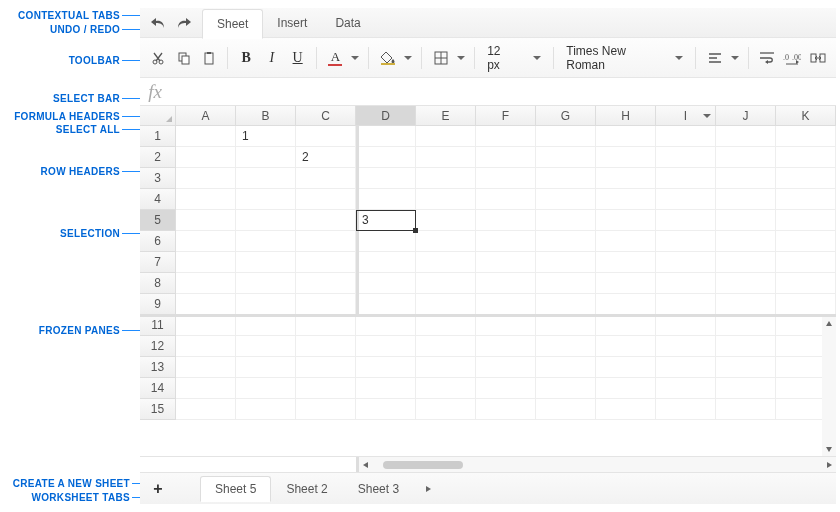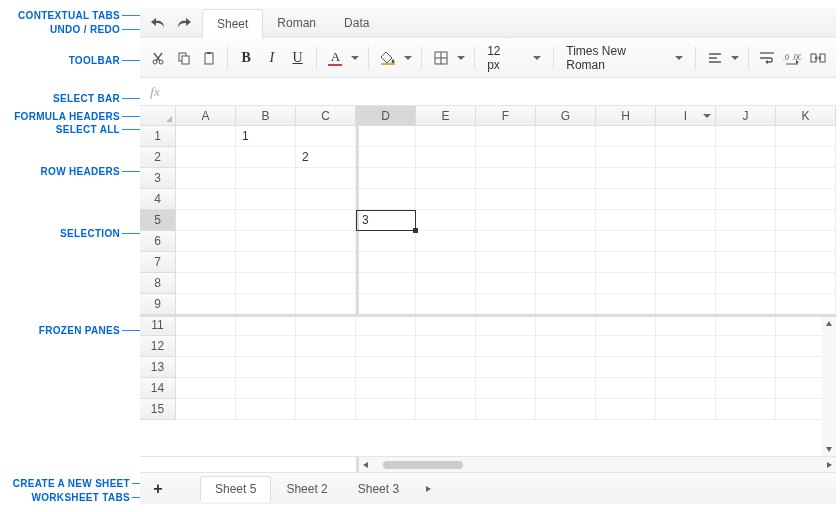--- a/index.html
+++ b/index.html
@@ -22,21 +22,21 @@
   .toolbar { display: flex; align-items: center; height: 40px; background: linear-gradient(#fdfdfd,#f5f5f5); border-bottom: 1px solid #e6e6e6; padding: 0 6px; gap: 2px; }
   .tbtn { width: 26px; height: 26px; display: flex; align-items: center; justify-content: center; cursor: pointer; border-radius: 2px; font-family: "Times New Roman", serif; }
   .sep { width: 1px; height: 22px; background: #e0e0e0; margin: 0 4px; }
   .tsel { display: flex; align-items: center; height: 26px; padding: 0 6px; gap: 6px; cursor: pointer; }
   .caret { width: 0; height: 0; border-left: 4px solid transparent; border-right: 4px solid transparent; border-top: 4px solid #666; }
   .split { display: flex; align-items: center; }
   .split .caret-box { width: 14px; height: 26px; display: flex; align-items: center; justify-content: center; }
 
   
   .formula { display: flex; align-items: center; height: 28px; border-bottom: 1px solid #e4e4e4; background: #fff; }
-  .fx { width: 30px; color: #aaa; font-style: italic; text-align: center; font-family: serif; font-size: 13px; }
+  .fx { width: 30px; color: #aaa; font-style: italic; text-align: center; font-family: serif; font-size: 19px; }
   .f-in { flex: 1; height: 100%; border: none; outline: none; padding: 0 6px; font-size: 12px; }
 
   
   .grid { flex: 1; display: flex; flex-direction: column; position: relative; overflow: hidden; }
   .gh { display: flex; height: 20px; }
   .selall { width: 36px; height: 20px; background: linear-gradient(#fafafa,#efefef); border-right: 1px solid #ddd; border-bottom: 1px solid #ddd; cursor: pointer; position:relative;}
   .selall::after{content:"";position:absolute;right:3px;bottom:3px;width:0;height:0;border-left:6px solid transparent;border-bottom:6px solid #bbb;}
   .ch { height: 20px; background: linear-gradient(#fafafa,#efefef); border-right: 1px solid #ddd; border-bottom: 1px solid #ddd; display: flex; align-items: center; justify-content: center; color: #555; cursor: pointer; position: relative; }
   .ch.active { background: #d8d8d8; }
   .ch .filt {position:absolute; right:4px;}
@@ -115,21 +115,21 @@
             <path d="M6 2 L1 6 L6 10 L6 7 C10 7 13 8 14 12 C14 6 10 4 6 5 Z" fill="#555"></path>
           </svg>
       </div>
       <div class="ur-btn">
         <svg width="16" height="14" viewBox="0 0 16 14">
             <path d="M10 2 L15 6 L10 10 L10 7 C6 7 3 8 2 12 C2 6 6 4 10 5 Z" fill="#555"></path>
           </svg>
       </div>
     </div>
     <div class="tab active">Sheet</div>
-    <div class="tab">Roman</div>
+    <div class="tab">Insert</div>
     <div class="tab">Data</div>
   </div>
 
   <div class="toolbar">
     <div class="tbtn">
         <svg width="14" height="14" viewBox="0 0 14 14">
           <path d="M3 2 L9 10 M11 2 L5 10" stroke="#555" stroke-width="1.3" fill="none"></path>
           <circle cx="4" cy="11" r="2" stroke="#555" fill="none"></circle>
           <circle cx="10" cy="11" r="2" stroke="#555" fill="none"></circle>
         </svg>

